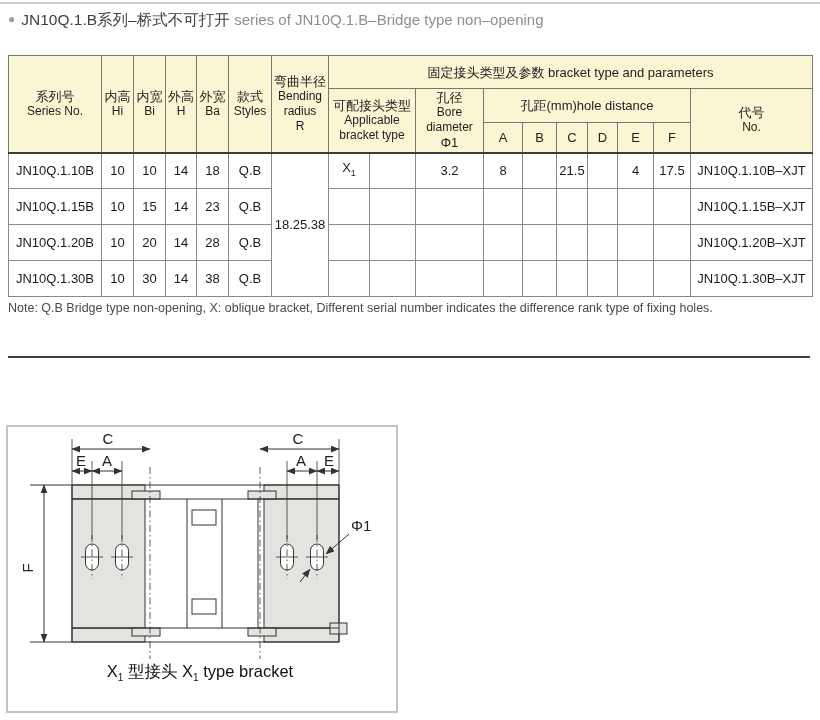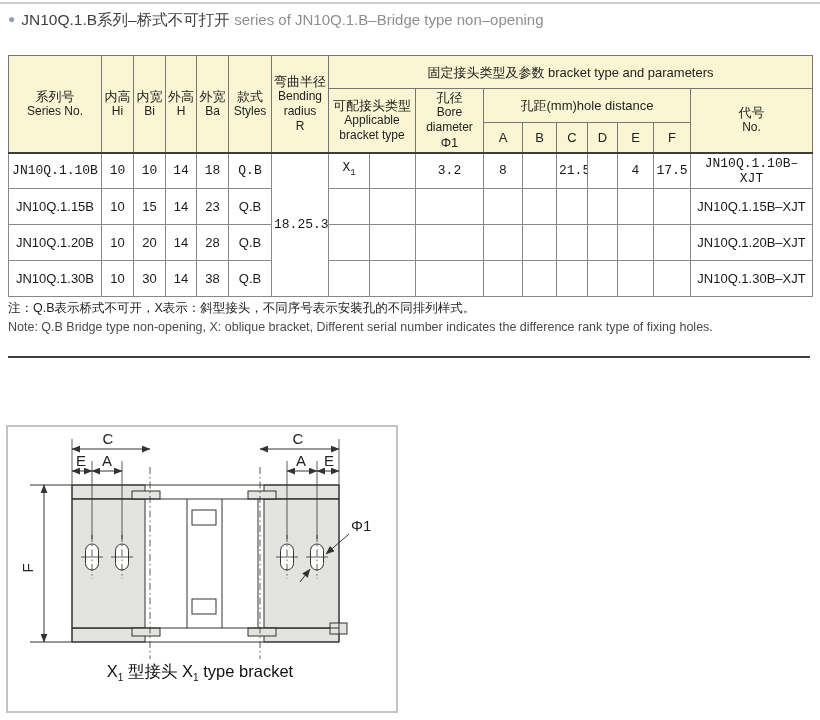--- a/index.html
+++ b/index.html
@@ -16,21 +16,21 @@
 
   
   table.spec{position:absolute;left:8px;top:55px;width:804px;border-collapse:collapse;
              table-layout:fixed;border:1px solid #555;}
   table.spec td{border:1px solid #777;padding:0 2px;text-align:center;vertical-align:middle;
                 font-size:13px;line-height:15px;overflow:hidden;}
   td.hd{background:#faf5d2;color:#222;}
   td.hd .en{font-size:12px;}
   tr.h1{height:33px;} tr.h2{height:34px;padding-left:40px;} tr.h3{height:30px;} tr.dr{height:36px;}
   tr.dr td{border-color:#888;}
-  tr.first td{border-top:2px solid #3c3c3c;font-family:Liberation Mono, monospace;}
+  tr.first td{border-top:2px solid #3c3c3c;}
   td.lft{text-align:left;padding-left:6px;}
   td.code{text-align:left;padding-left:3px;font-size:12.5px;}
   sub.x{font-size:9px;}
 
   
   .notes{position:absolute;left:8px;top:299px;font-size:12.5px;line-height:19px;}
   .notes .zh{color:#222;} .notes .en{color:#4a4a4a;}
 
   .divider{position:absolute;left:8px;top:356px;width:802px;height:2px;background:#3f3f3f;}
 
@@ -207,21 +207,20 @@
       <td></td>
       <td></td>
       <td></td>
       <td></td>
       <td class="code">JN10Q.1.30B–XJT</td>
     </tr>
   </tbody>
     </table>
 
   <div class="notes">
-    <div class="zh">注：Q.B表示桥式不可开，X表示：斜型接头，不同序号表示安装孔的不同排列样式。</div>
     <div class="en">Note: Q.B Bridge type non-opening, X: oblique bracket, Different serial number indicates the difference rank type of fixing holes.</div>
   </div>
 
   <div class="divider"></div>
 
 
   <div class="diag">
     <svg width="388" height="284" viewBox="0 0 388 284">
       <defs>
         <marker id="ar" viewBox="0 0 10 8" refX="9.5" refY="4" markerWidth="9" markerHeight="7" orient="auto-start-reverse">

